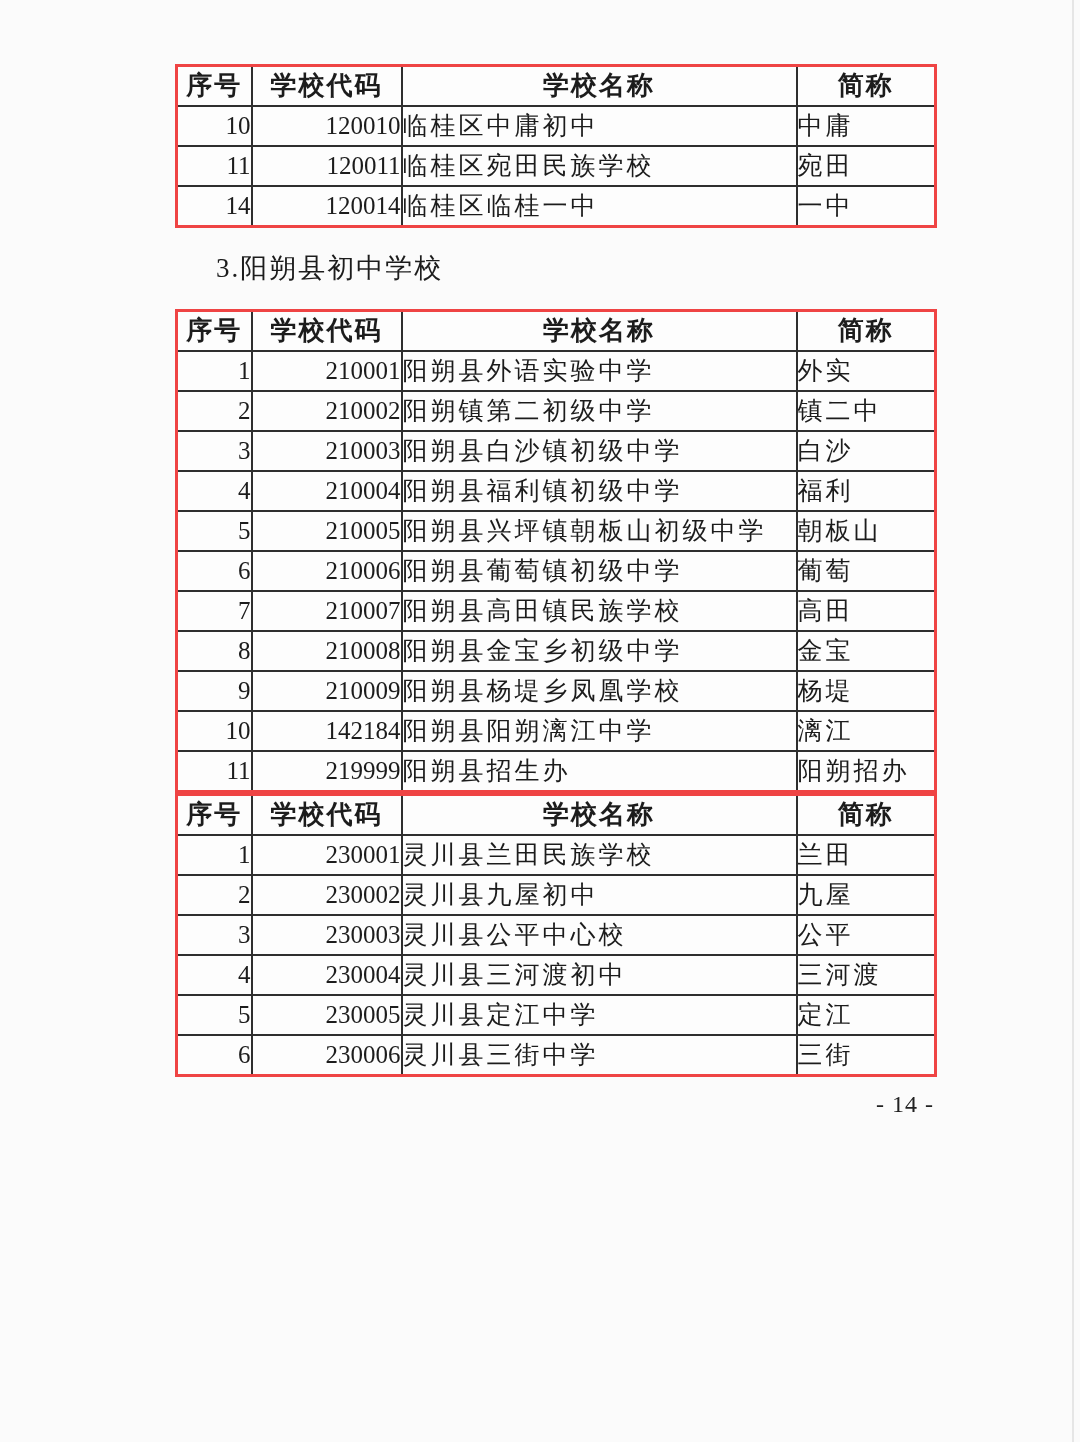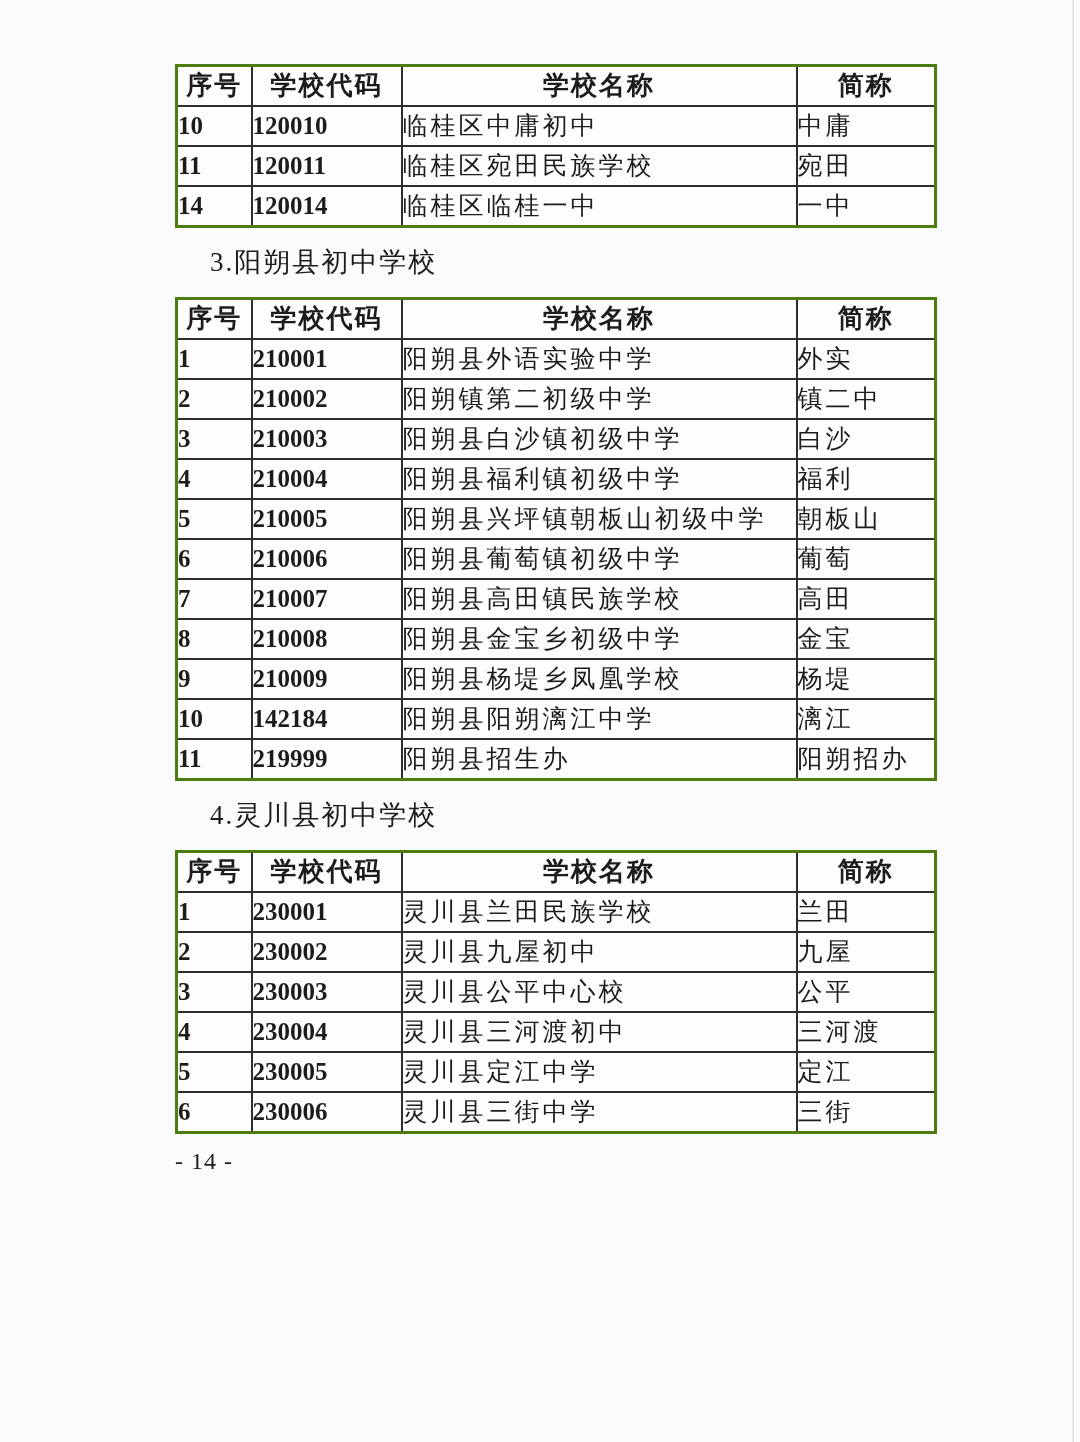--- a/index.html
+++ b/index.html
@@ -28,63 +28,62 @@
     width: 2px;
     height: 100%;
     background: #d9d9d9;
     opacity: 0.6;
   }
   table.school-table {
     border-collapse: collapse;
     table-layout: fixed;
     margin-left: 175px;
     width: 759px;
-    border: 3px solid #4d7c0f;
+    border: 3px solid #ef4444;
     background: #fdfdfd;
   }
   .school-table th, .school-table td {
     border: 2px solid #2e2e2e;
     height: 38px;
     padding: 0;
     font-size: 25px;
     line-height: 1.1;
     overflow: hidden;
     white-space: nowrap;
   }
   .school-table th {
     font-weight: 700;
     text-align: center;
     letter-spacing: 2px;
     font-size: 26px;
   }
   .school-table td.c0, .school-table td.c1 {
-    text-align: left;
-    font-weight: bold;
+    text-align: right;
   }
   .school-table td.c2, .school-table td.c3 {
     text-align: left;
     letter-spacing: 3px;
   }
   .col-no    { width: 75px;  }
   .col-code  { width: 150px; }
   .col-name  { width: 395px; }
   .col-abbr  { width: 139px; }
   .section-title {
-    margin: 10px;
+    margin: 16px;
     padding: 0 0 0 200px;
     height: 49px;
     line-height: 48px;
     font-size: 27px;
     font-weight: 400;
     letter-spacing: 2px;
   }
   .page-footer {
     margin-left: 175px;
     width: 759px;
-    text-align: left;
+    text-align: right;
     margin-top: 14px;
     font-size: 24px;
     letter-spacing: 1px;
     color: #222;
   }
 </style>
 </head>
 <body>
 
 <div class="page">
@@ -208,21 +207,20 @@
       </tr>
           <tr>
         <td class="c0">11</td>
         <td class="c1">219999</td>
         <td class="c2">阳朔县招生办</td>
         <td class="c3">阳朔招办</td>
       </tr>
         </tbody>
   </table>
 
-  <h3 class="section-title">4.灵川县初中学校</h3>
   <table class="school-table">
     <colgroup>
       <col class="col-no">
           <col class="col-code">
           <col class="col-name">
           <col class="col-abbr">
     </colgroup>
     <thead>
       <tr>
         <th>序号</th>

